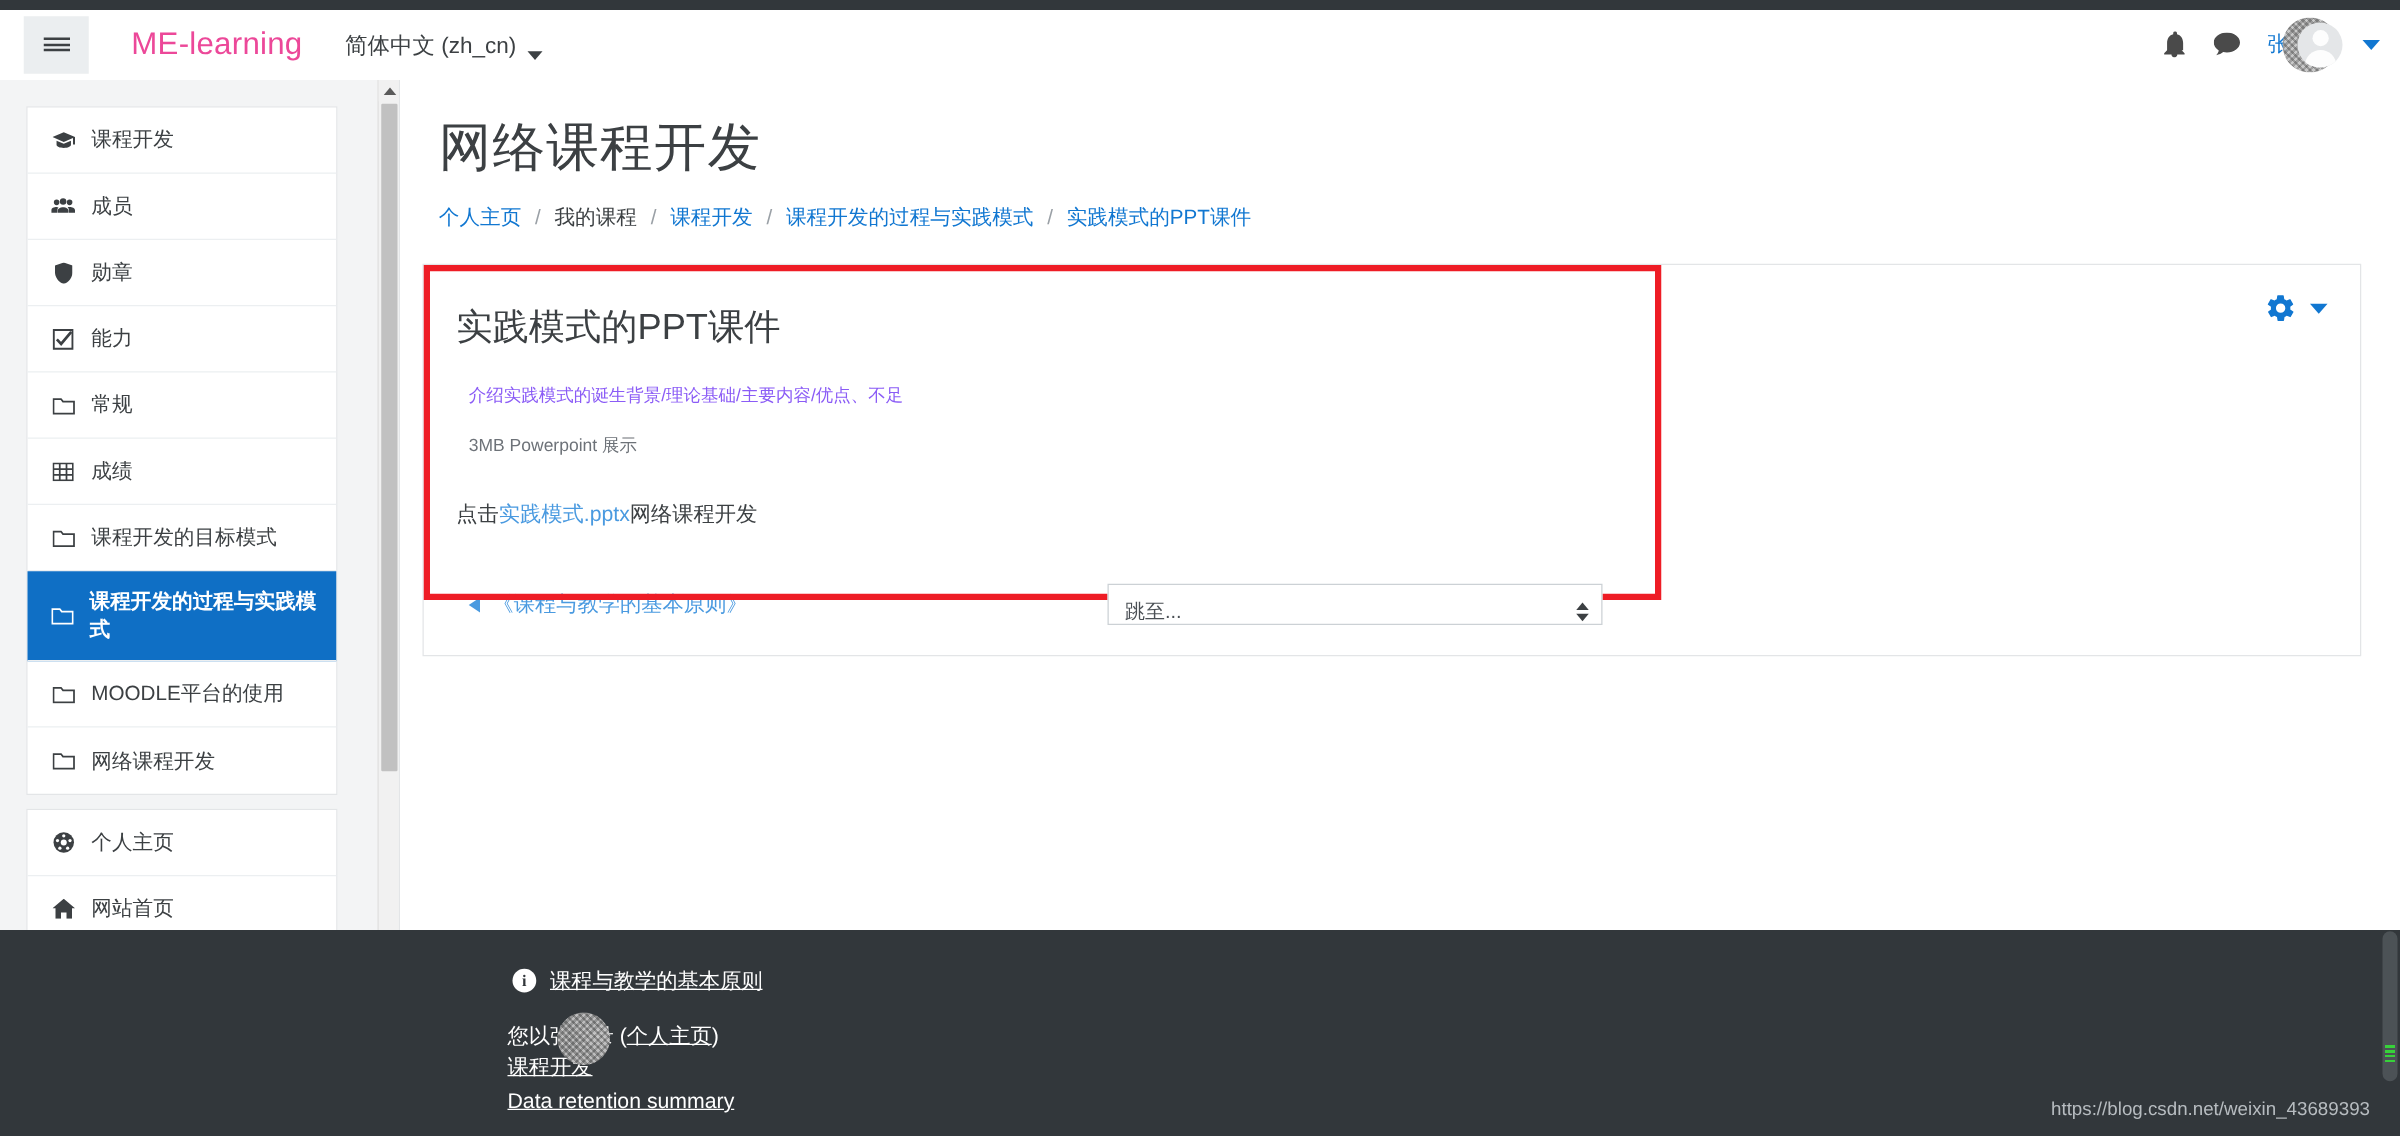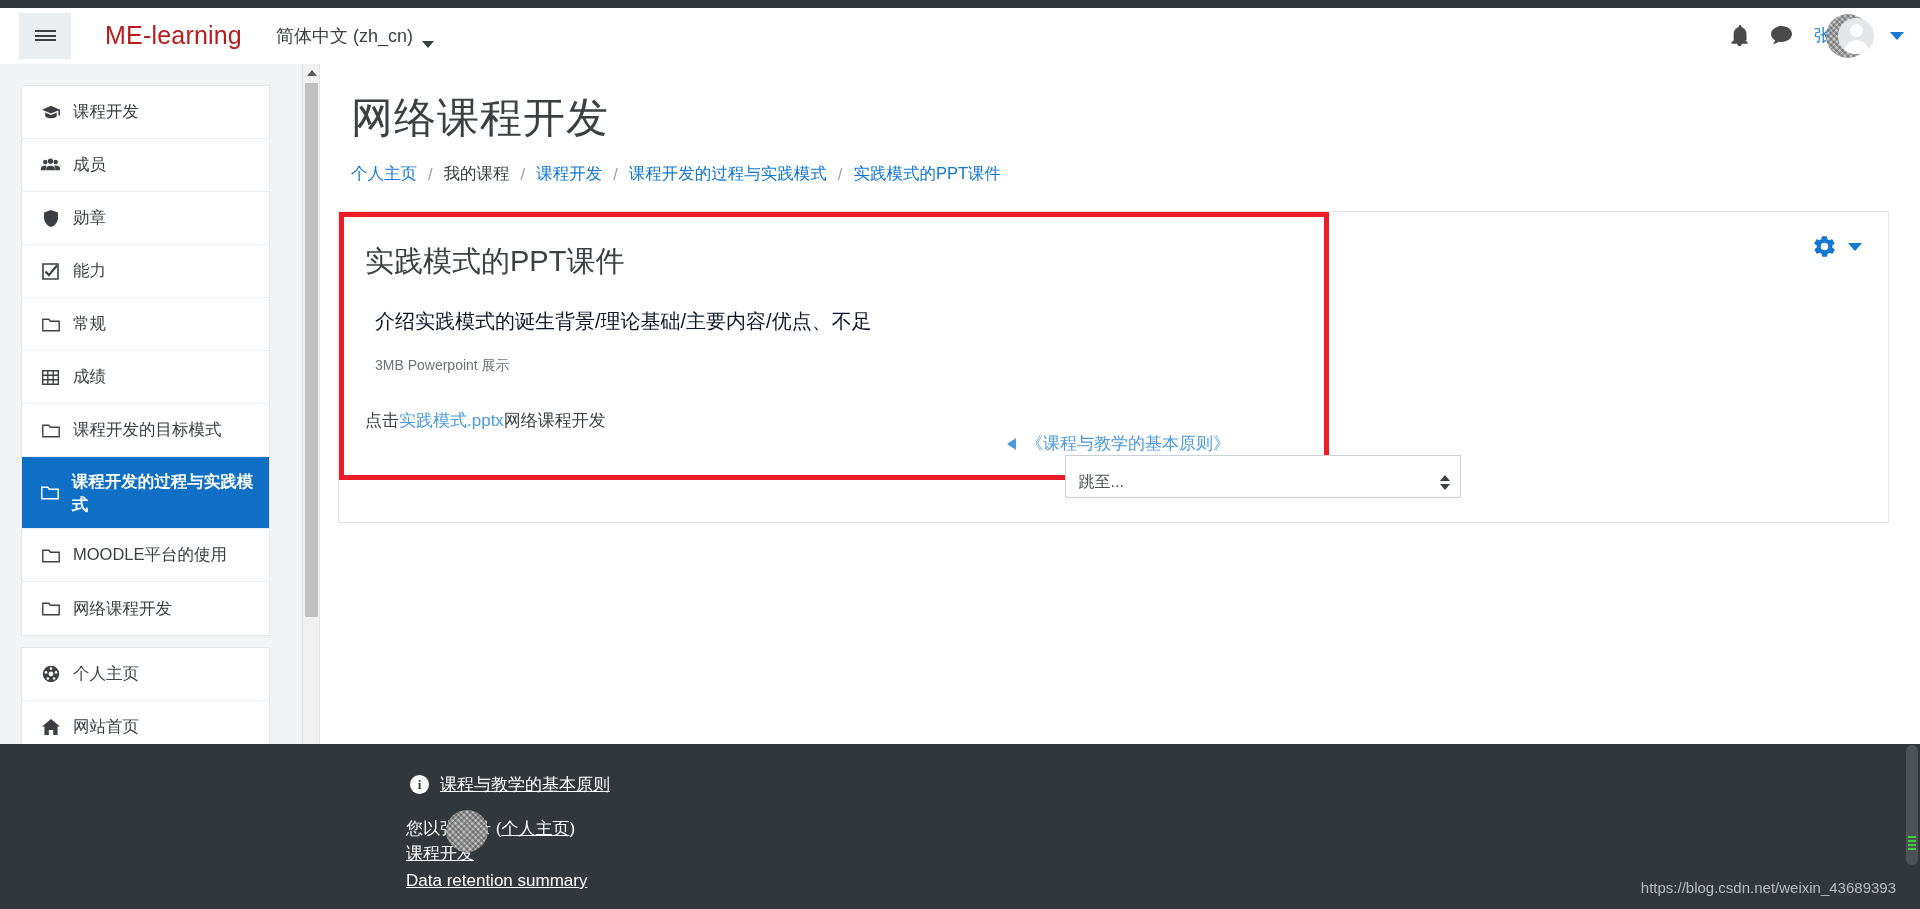--- a/index.html
+++ b/index.html
@@ -31,21 +31,21 @@
     display: flex; align-items: center; justify-content: center;
     cursor: pointer;
   }
   .burger span {
     display: block; width: 21px; height: 2px;
     background: #3c4043; margin: 2.5px 0;
   }
   .brand {
     margin-left: 34px;
     font-size: 25px;
-    color: #b91c1c;
+    color: #ec4899;
     letter-spacing: .2px;
   }
   .lang {
     margin-left: 34px;
     font-size: 18px;
     color: #3c4043;
     display: flex; align-items: flex-end; gap: 9px;
     cursor: pointer;
   }
   .caret-down {
@@ -224,54 +224,54 @@
   .region-inner { padding: 22px 26px 24px 26px; }
 
   h2.activity-title {
     margin: 8px 0 0 0;
     font-size: 29px;
     font-weight: normal;
     color: #3c4043;
   }
   .intro {
     margin: 26px 0 0 10px;
-    font-size: 20px;
-    color: #0f172a;
+    font-size: 14px;
+    color: #8b5cf6;
   }
   .filesize {
     margin: 22px 0 0 10px;
     font-size: 14px;
     color: #6d7278;
   }
   .resource-line {
     margin: 34px 0 0 0;
     font-size: 17px;
     color: #3c4043;
   }
   .resource-line a { color: #4a9ae0; text-decoration: none; cursor: pointer;}
 
   .activity-nav {
+    margin-top: 44px;
     display: flex; align-items: center;
     padding-left: 10px;
-    flex-direction: column;
   }
   .prev-link {
     display: flex; align-items: center; gap: 10px;
     color: #4a9ae0; font-size: 17px; text-decoration: none;
     cursor: pointer;
   }
   .arrow-left {
     width: 0; height: 0;
     border-top: 6px solid transparent;
     border-bottom: 6px solid transparent;
     border-right: 9px solid #4a9ae0;
   }
   .jump-select {
     margin-left: 288px;
-    width: 396px; height: 43px;
+    width: 396px; height: 33px;
     border: 1px solid #ccd1d5;
     background: #fff;
     display: flex; align-items: center;
     padding: 12px 10px 0 13px;
     font-size: 16px; color: #4a4f54;
     cursor: pointer;
     position: relative;
   }
   .stepper {
     margin-left: auto;

